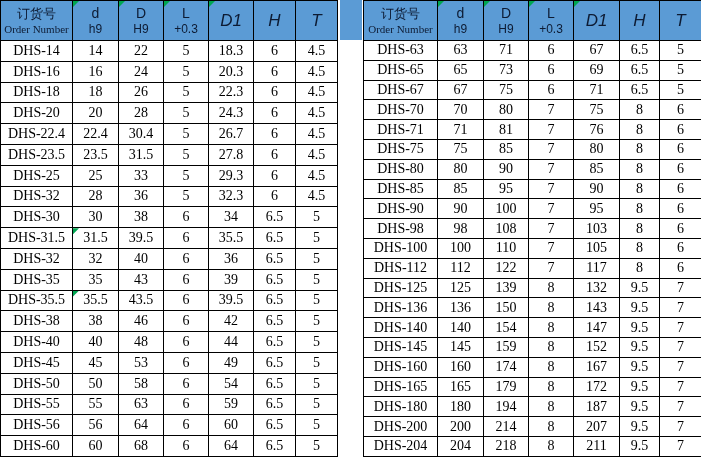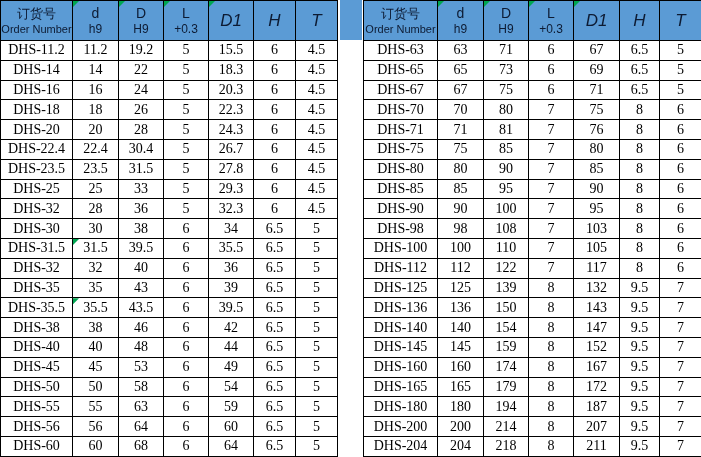--- a/index.html
+++ b/index.html
@@ -23,21 +23,21 @@
   th,td{
     border:1px solid var(--border);padding:0;text-align:center;vertical-align:middle;
     overflow:hidden;white-space:nowrap;
   }
   thead tr{height:40px;}
   tbody tr{height:18px;}
   th{
     background:var(--header-bg);color:var(--header-text);font-weight:normal;position:relative;
   }
   .cn{font-size:13px;line-height:16px;}
-  .en{font-size:11px;line-height:14px;}
+  .en{font-size:11px;line-height:14px;font-family:Liberation Serif, serif;}
   .l1{font-size:14px;line-height:17px;}
   .l2{font-size:12px;line-height:14px;}
   th.single{font-size:17px;font-style:italic;}
   td{
     font-family:"Liberation Serif","DejaVu Serif",serif;
     font-size:14px;color:var(--cell-text);background:#ffffff;position:relative;
     line-height:16px;
   }
   .tri{
     position:absolute;top:0;left:0;width:6px;height:6px;display:block;
@@ -84,29 +84,20 @@
           <div class="l1">L</div>
           <div class="l2">+0.3</div>
         </th>
         <th class="single"><i class="tri"></i>D1</th>
         <th class="single">H</th>
         <th class="single">T</th>
       </tr>
     </thead>
     <tbody id="left-body">
         <tr>
-          <td>DHS-11.2</td>
-          <td>11.2</td>
-          <td>19.2</td>
-          <td>5</td>
-          <td>15.5</td>
-          <td>6</td>
-          <td>4.5</td>
-        </tr>
-        <tr>
           <td>DHS-14</td>
           <td>14</td>
           <td>22</td>
           <td>5</td>
           <td>18.3</td>
           <td>6</td>
           <td>4.5</td>
         </tr>
         <tr>
           <td>DHS-16</td>

